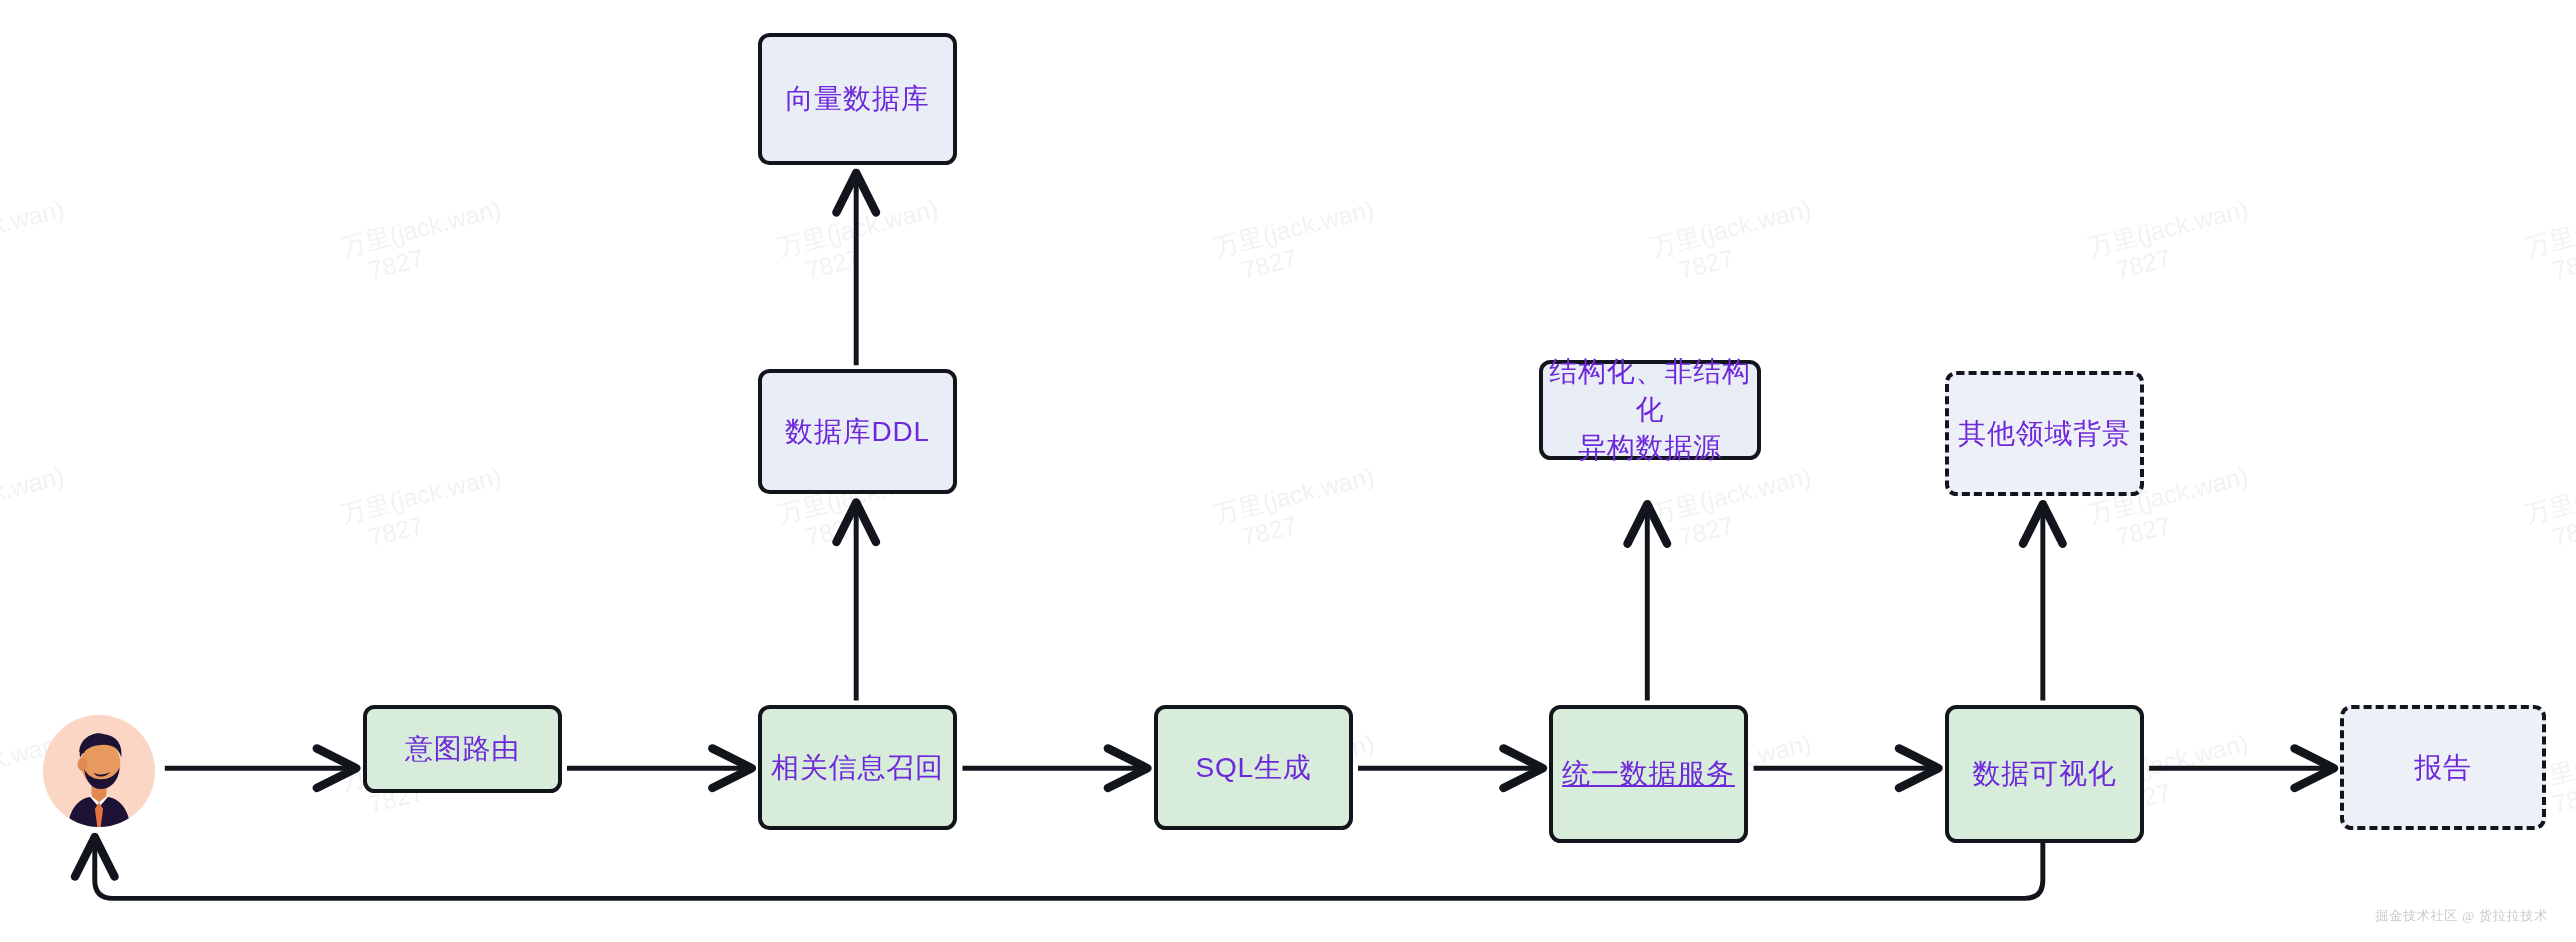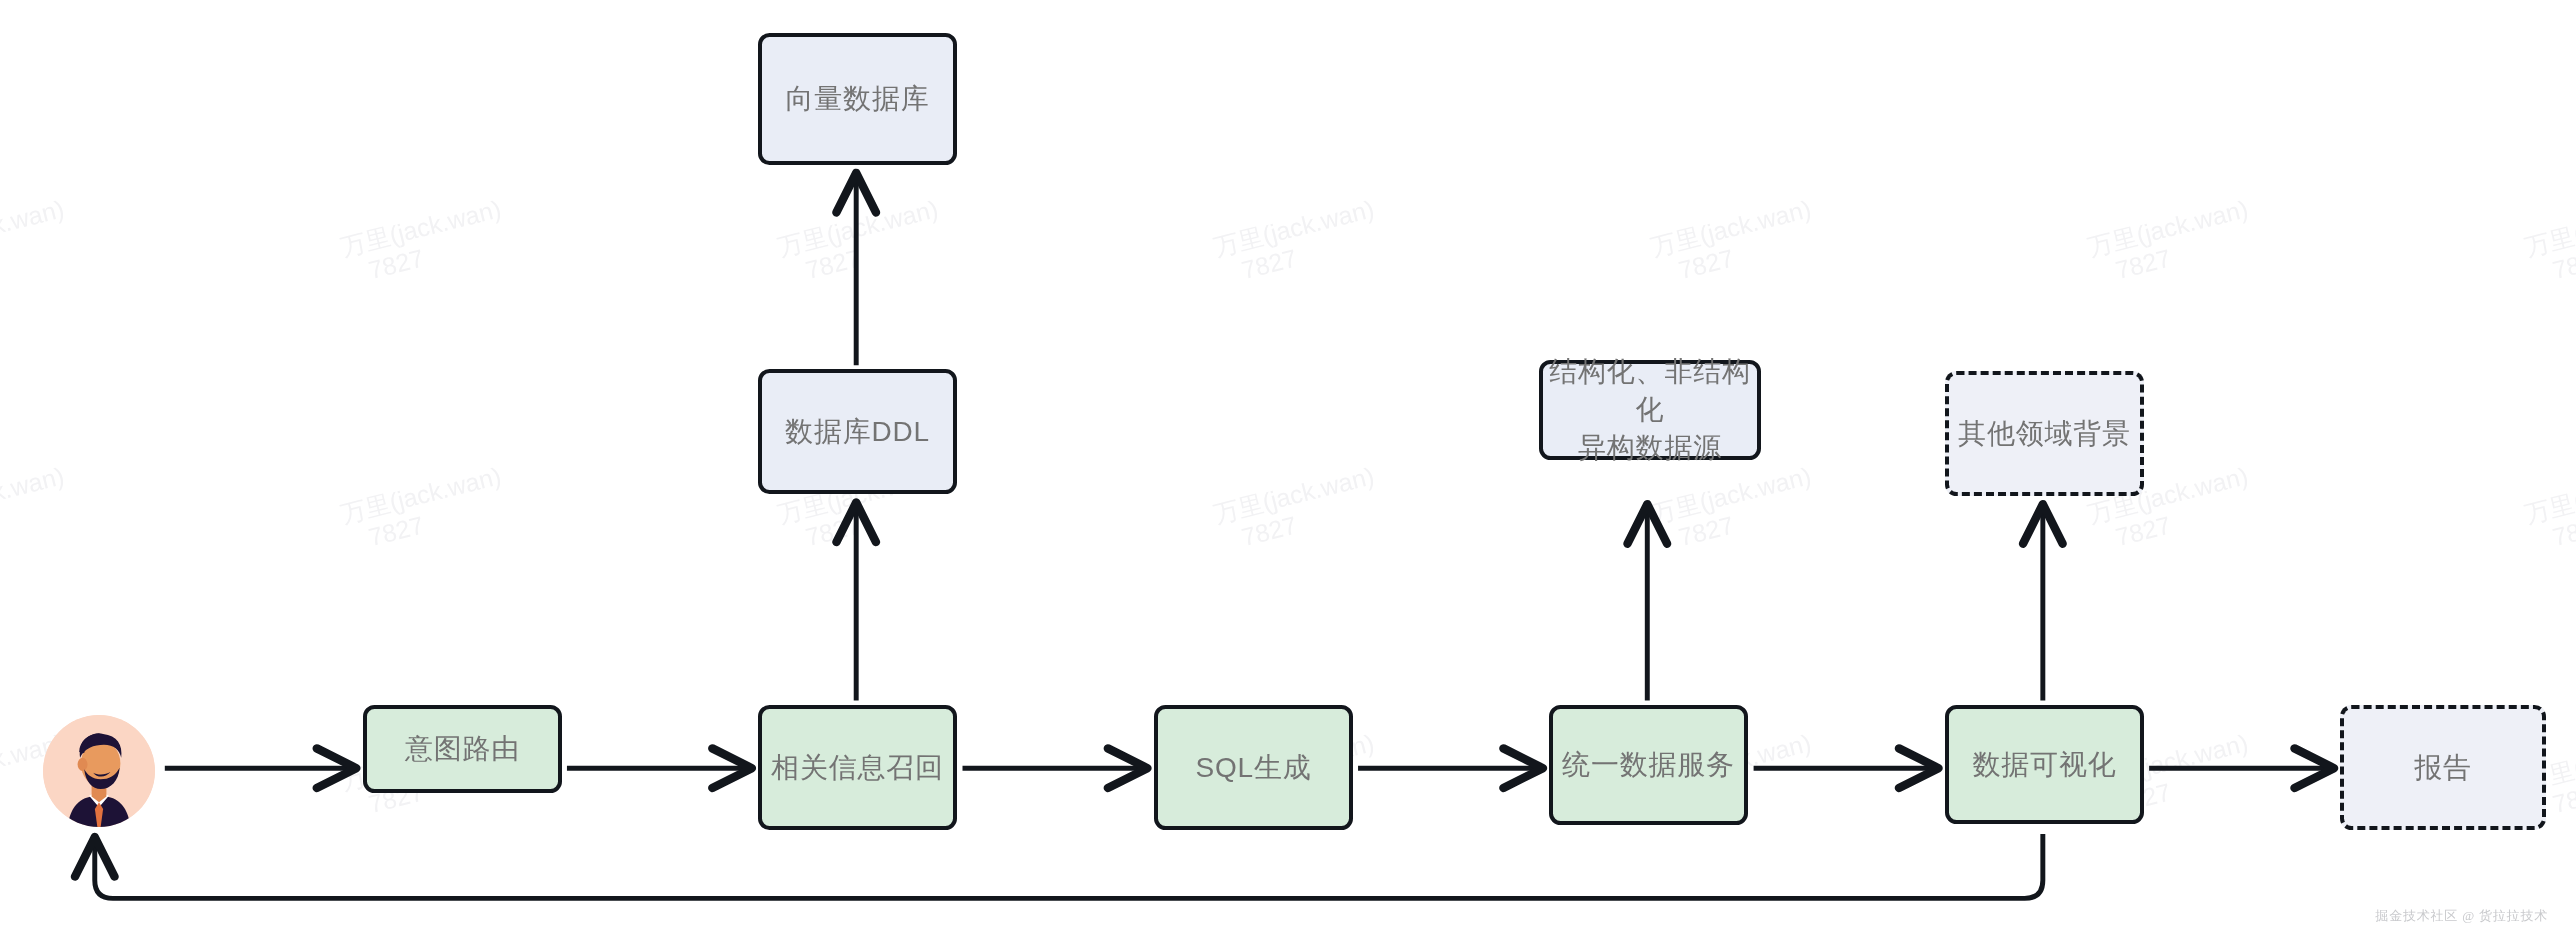--- a/index.html
+++ b/index.html
@@ -37,21 +37,21 @@
     position:absolute;left:0;top:0;width:2576px;height:943px;z-index:2;
   }
 
   
   .node{
     position:absolute;z-index:3;
     box-sizing:border-box;
     display:flex;align-items:center;justify-content:center;
     text-align:center;
     border-radius:11.5px;
-    color:#737373;
+    color:#6d28d9;
     font-size:28px;
     line-height:38px;
     letter-spacing:0.8px;
     font-family:"Liberation Sans","DejaVu Sans",sans-serif;
   }
   .node-green{
     background:#d7ecdb;
     border:4.1px solid #12161c;
   }
   .node-blue{
@@ -264,24 +264,24 @@
 
   <div class="node node-green" style="left: 363px; top: 705px; width: 199px; height: 88px;">
     <span class="node-label">意图路由</span>
   </div>
   <div class="node node-green" style="left: 758px; top: 705px; width: 199px; height: 125px;">
     <span class="node-label">相关信息召回</span>
   </div>
   <div class="node node-green" style="left: 1154px; top: 705px; width: 199px; height: 125px; justify-content: center;">
     <span class="node-label">SQL生成</span>
   </div>
-  <div class="node node-green" style="left: 1549px; top: 705px; width: 199px; height: 120px;">
+  <div class="node node-green" style="left: 1549px; top: 705px; width: 199px; height: 138px; text-decoration: underline;">
     <span class="node-label">统一数据服务</span>
   </div>
-  <div class="node node-green" style="left: 1945px; top: 705px; width: 199px; height: 119px;">
+  <div class="node node-green" style="left: 1945px; top: 705px; width: 199px; height: 138px;">
     <span class="node-label">数据可视化</span>
   </div>
   <div class="node node-dashed" style="left: 2340px; top: 705px; width: 206px; height: 125px;">
     <span class="node-label">报告</span>
   </div>
 
   <div id="credit">掘金技术社区 @ 货拉拉技术</div>
 
 </div>
 

